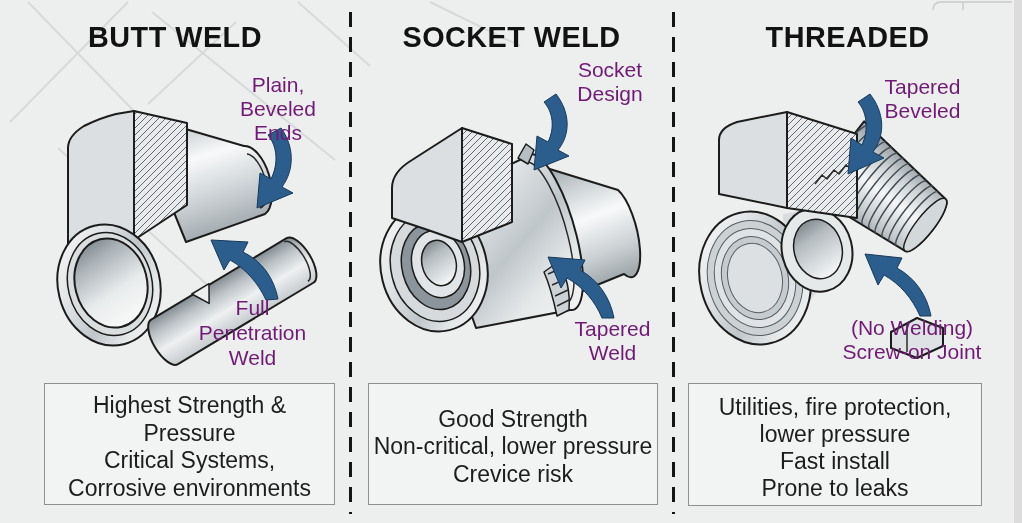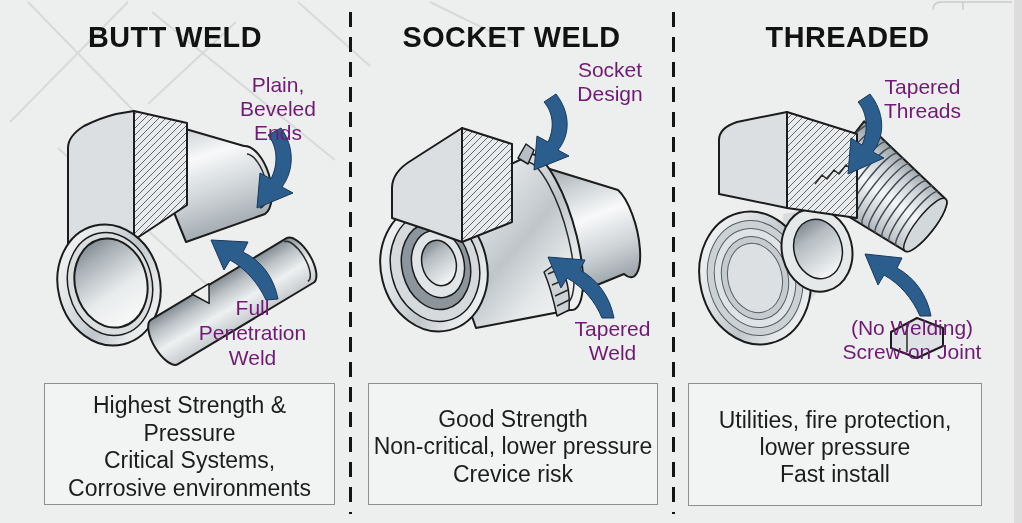--- a/index.html
+++ b/index.html
@@ -259,26 +259,27 @@
       <path class="thin" d="M 120 92 l 7 -9 l 5 4 l 7 -9 l 5 4 l 7 -9 l 5 4"></path>
     </g>
     <g fill="#2b5e8c" stroke="#17395c" stroke-width="1">
       <path d="M 175 2 C 189 20 191 42 178 60 L 189 66 L 153 82 L 156 46 L 167 53 C 174 38 172 20 163 10 Z"></path>
       <path d="M 236 224 C 232 203 220 186 202 176 L 207 166 L 170 162 L 183 193 L 189 183 C 205 192 217 206 225 224 Z"></path>
     </g>
   </svg>
 
   <div class="annotation" style="left:855px;top:75px;width:135px">
     <div>Tapered</div>
-    <div>Threads</div>
+    <div>Beveled</div>
   </div>
   <div class="annotation" style="left:832px;top:316px;width:160px">
     <div>(No Welding)</div>
     <div>Screw-on Joint</div>
   </div>
 
   <div class="summary-box" style="left:688px;top:383px;width:294px;height:123px;line-height:27px">
     <div>Utilities, fire protection,</div>
     <div>lower pressure</div>
     <div>Fast install</div>
+    <div>Prone to leaks</div>
   </div>
 
 </div>
 
 </body></html>

